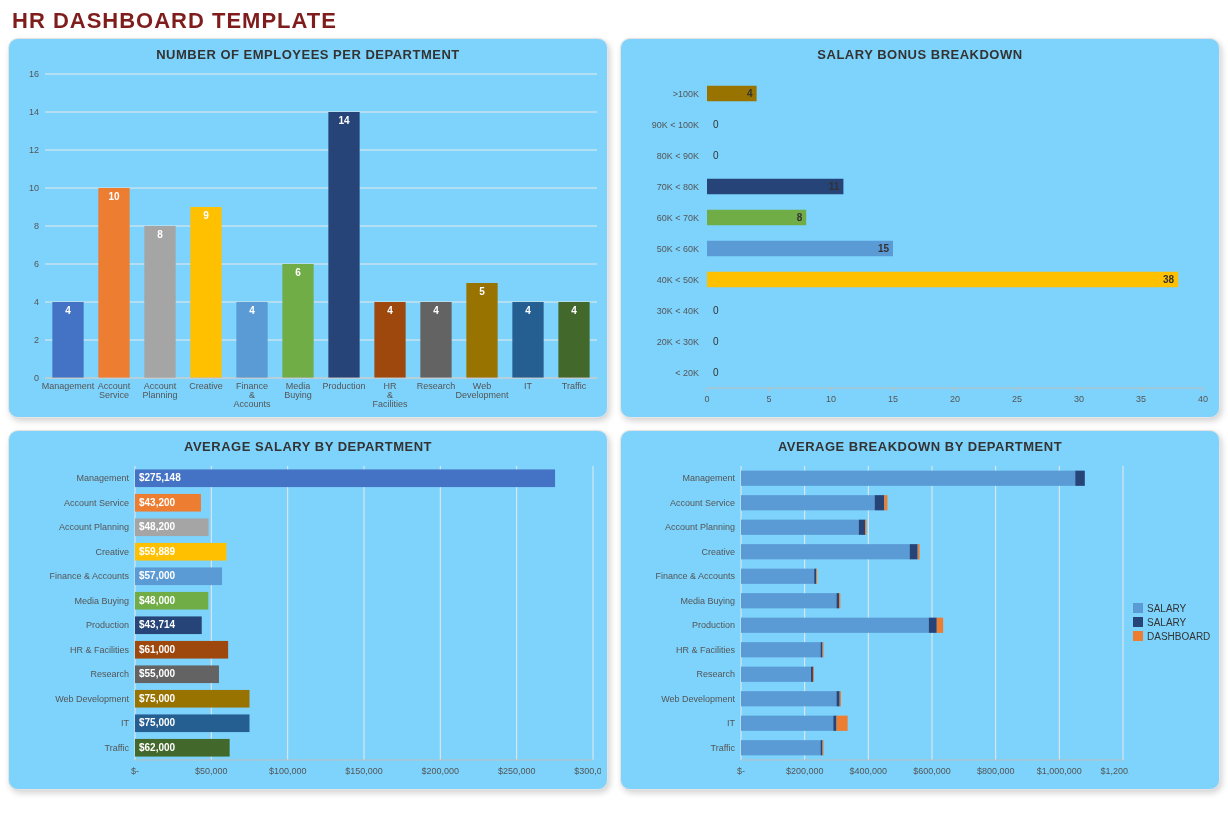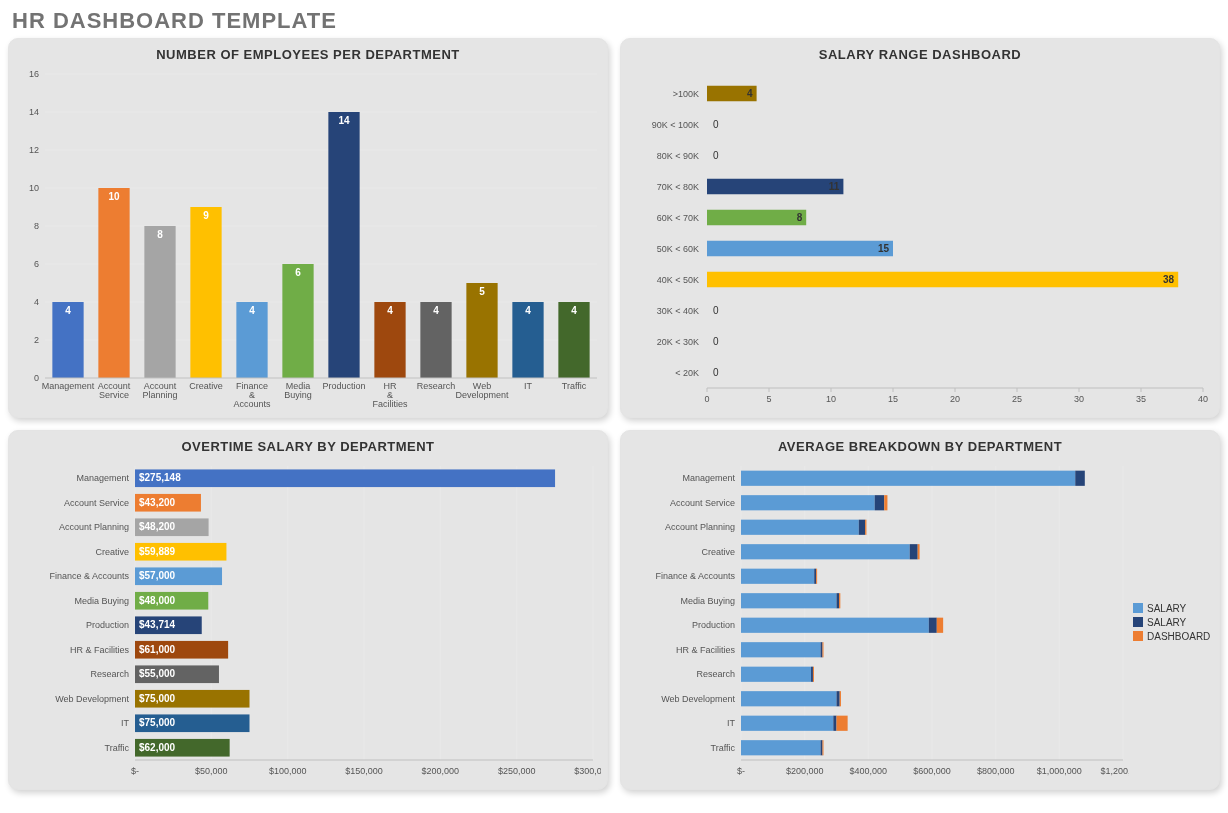--- a/index.html
+++ b/index.html
@@ -1,19 +1,19 @@
 <!DOCTYPE html>
 <html><head>
 <meta charset="utf-8">
 <style>
   html,body{margin:0;padding:0;background:#fff;font-family:"Segoe UI",Arial,sans-serif;color:#333;}
   body{width:1228px;}
-  .page-title{font-size:22px;font-weight:600;letter-spacing:1px;color:#737373;padding:8px 0 4px 12px;}
+  .page-title{font-size:22px;font-weight:600;letter-spacing:1px;color:#7f1d1d;padding:8px 0 4px 12px;}
   .grid{display:grid;grid-template-columns:600px 600px;gap:12px;padding:0 8px 12px 8px;}
-  .card{border:1px solid #e4e4e4;border-radius:10px;box-shadow:2px 3px 6px rgba(0,0,0,.18);background:#e5e5e5;position:relative;box-sizing:border-box;padding:6px 8px 8px 8px;}
+  .card{border:1px solid #e4e4e4;border-radius:10px;box-shadow:2px 3px 6px rgba(0,0,0,.18);background:#7dd3fc;position:relative;box-sizing:border-box;padding:6px 8px 8px 8px;}
   .card-title{text-align:center;font-weight:700;font-size:13px;letter-spacing:.5px;margin:2px 0 6px 0;}
   .chart{position:relative;}
   
   .tick,.cat-label{font-size:9px;fill:#555;color:#555;}
   .axis-line{stroke:#bfbfbf;stroke-width:1;}
   .grid-line{stroke:#e9e9e9;stroke-width:1;}
   .bar-label{font-size:10px;font-weight:600;fill:#fff;}
   .bar-label-dark{font-size:10px;font-weight:600;fill:#333;}
   .value-label{font-size:10px;fill:#333;}
   .legend-item{font-size:10px;display:flex;align-items:center;gap:4px;margin:3px 0;}
@@ -81,21 +81,21 @@
         <text x="511" y="246" text-anchor="middle" class="bar-label">4</text>
         <text x="511" y="321" text-anchor="middle" class="tick"><tspan x="511" dy="0">IT</tspan></text>
         <rect x="541.36" y="234" width="31.28" height="76" fill="#43682B"></rect>
         <text x="557" y="246" text-anchor="middle" class="bar-label">4</text>
         <text x="557" y="321" text-anchor="middle" class="tick"><tspan x="557" dy="0">Traffic</tspan></text>
         <line x1="28" y1="310" x2="580" y2="310" class="axis-line"></line>
       </svg>
   </div>
 
   <div class="card" style="height:380px;">
-    <div class="card-title">SALARY RANGE DASHBOARD</div>
+    <div class="card-title">SALARY BONUS BREAKDOWN</div>
     <svg class="chart" id="c-range" width="584" height="344">
         <line x1="78" y1="320" x2="78" y2="324" class="axis-line"></line>
         <text x="78" y="334" text-anchor="middle" class="tick">0</text>
         <line x1="140" y1="320" x2="140" y2="324" class="axis-line"></line>
         <text x="140" y="334" text-anchor="middle" class="tick">5</text>
         <line x1="202" y1="320" x2="202" y2="324" class="axis-line"></line>
         <text x="202" y="334" text-anchor="middle" class="tick">10</text>
         <line x1="264" y1="320" x2="264" y2="324" class="axis-line"></line>
         <text x="264" y="334" text-anchor="middle" class="tick">15</text>
         <line x1="326" y1="320" x2="326" y2="324" class="axis-line"></line>
@@ -131,21 +131,21 @@
         <text x="84" y="245.5" class="value-label">0</text>
         <text x="70" y="276.5" text-anchor="end" class="tick">20K &lt; 30K</text>
         <text x="84" y="276.5" class="value-label">0</text>
         <text x="70" y="307.5" text-anchor="end" class="tick">&lt; 20K</text>
         <text x="84" y="307.5" class="value-label">0</text>
         <line x1="78" y1="320" x2="574" y2="320" class="axis-line"></line>
       </svg>
   </div>
 
   <div class="card" style="height:360px;">
-    <div class="card-title">OVERTIME SALARY BY DEPARTMENT</div>
+    <div class="card-title">AVERAGE SALARY BY DEPARTMENT</div>
     <svg class="chart" id="c-avg" width="584" height="324">
         <line x1="118" y1="6" x2="118" y2="300" class="grid-line"></line>
         <text x="118" y="314" text-anchor="middle" class="tick">$-</text>
         <line x1="194.33333333333331" y1="6" x2="194.33333333333331" y2="300" class="grid-line"></line>
         <text x="194.33333333333331" y="314" text-anchor="middle" class="tick">$50,000</text>
         <line x1="270.66666666666663" y1="6" x2="270.66666666666663" y2="300" class="grid-line"></line>
         <text x="270.66666666666663" y="314" text-anchor="middle" class="tick">$100,000</text>
         <line x1="347" y1="6" x2="347" y2="300" class="grid-line"></line>
         <text x="347" y="314" text-anchor="middle" class="tick">$150,000</text>
         <line x1="423.3333333333333" y1="6" x2="423.3333333333333" y2="300" class="grid-line"></line>

